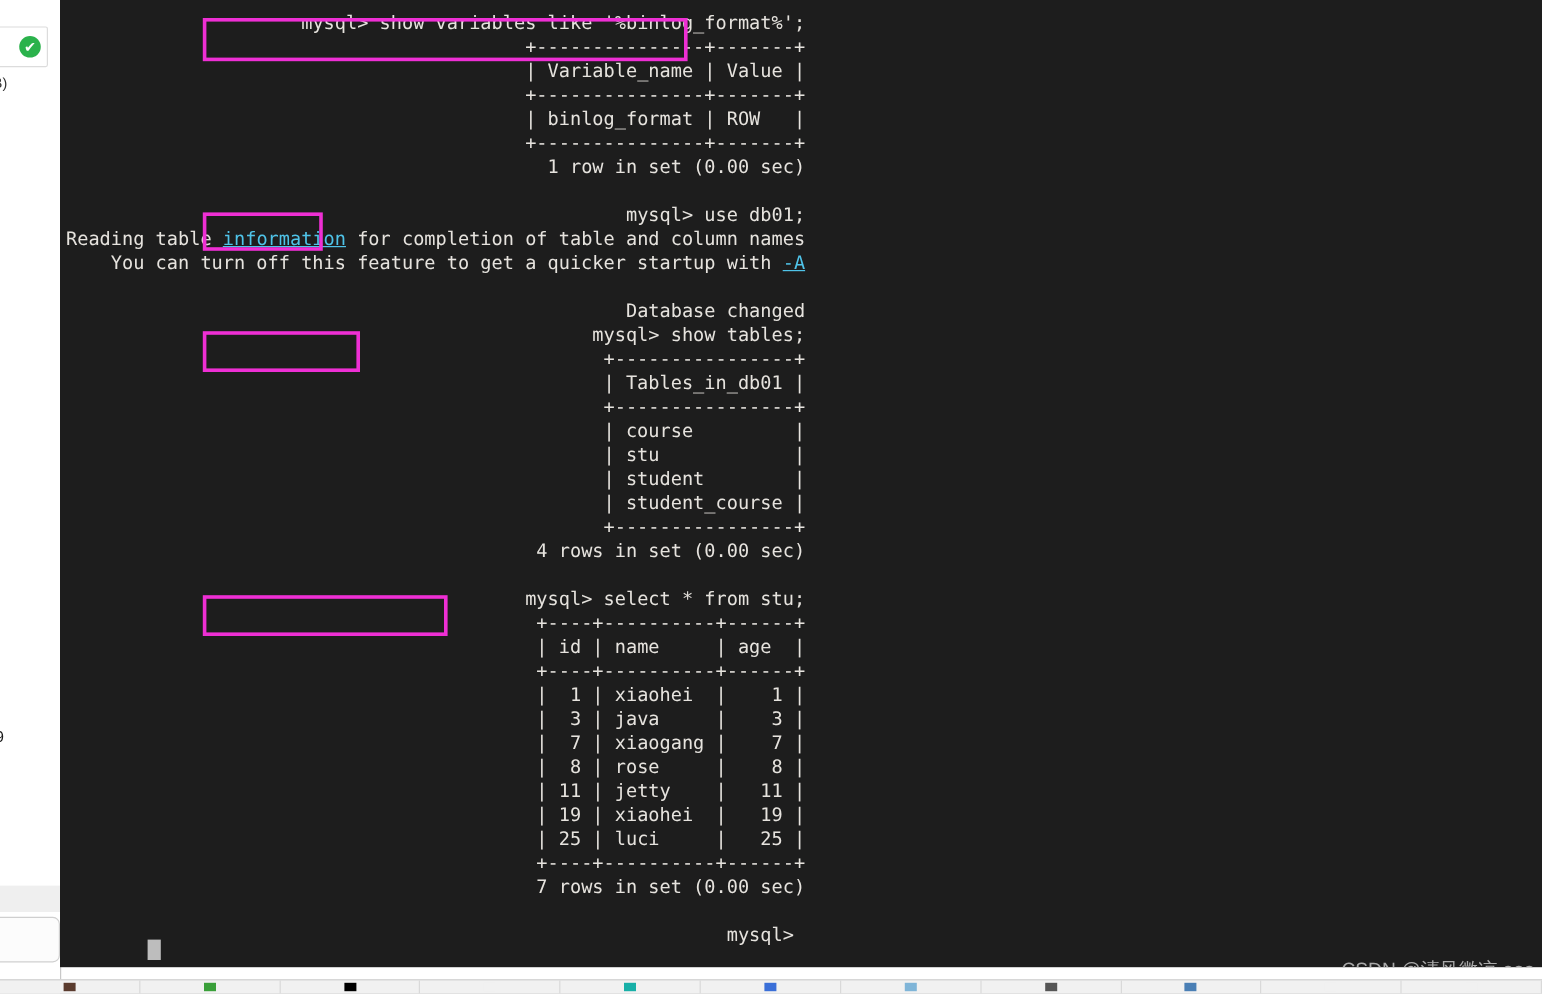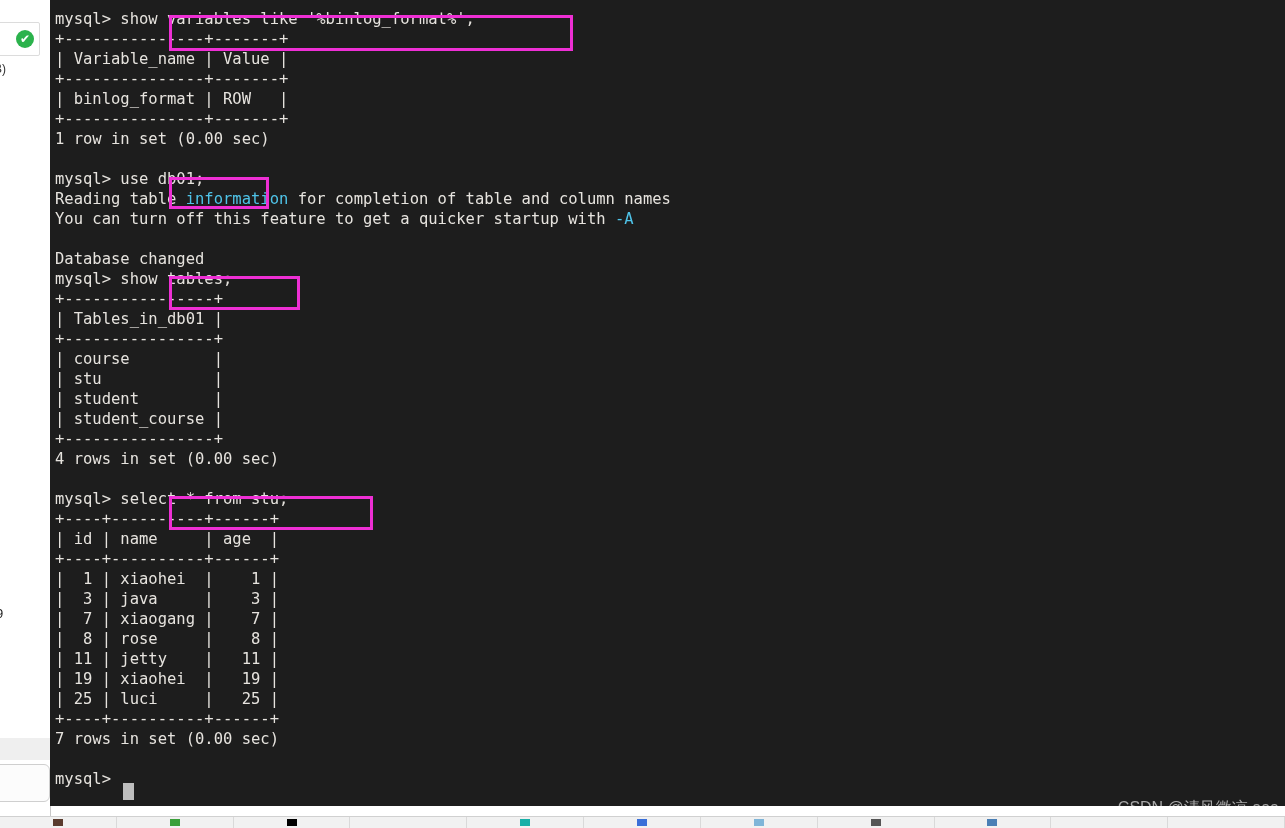--- a/index.html
+++ b/index.html
@@ -88,22 +88,23 @@
   #term-text {
     position: absolute;
     left: 5px; top: 9px;
     margin: 0;
     font-family: "DejaVu Sans Mono", monospace;
     font-size: 15.5px;
     line-height: 20px;
     color: #e6e3de;
     white-space: pre;
     letter-spacing: 0px;
-  }
-  .ansi-cyan { color: #4fc3e8; }
+    text-align: right;
+  }
+  .ansi-cyan { color: #4fc3e8; text-decoration: underline; }
   #cursor {
     position: absolute;
     left: 73px; top: 783px;
     width: 11px; height: 17px;
     background: #bdbdbd;
   }
 
   
   .hl-box {
     position: absolute;

